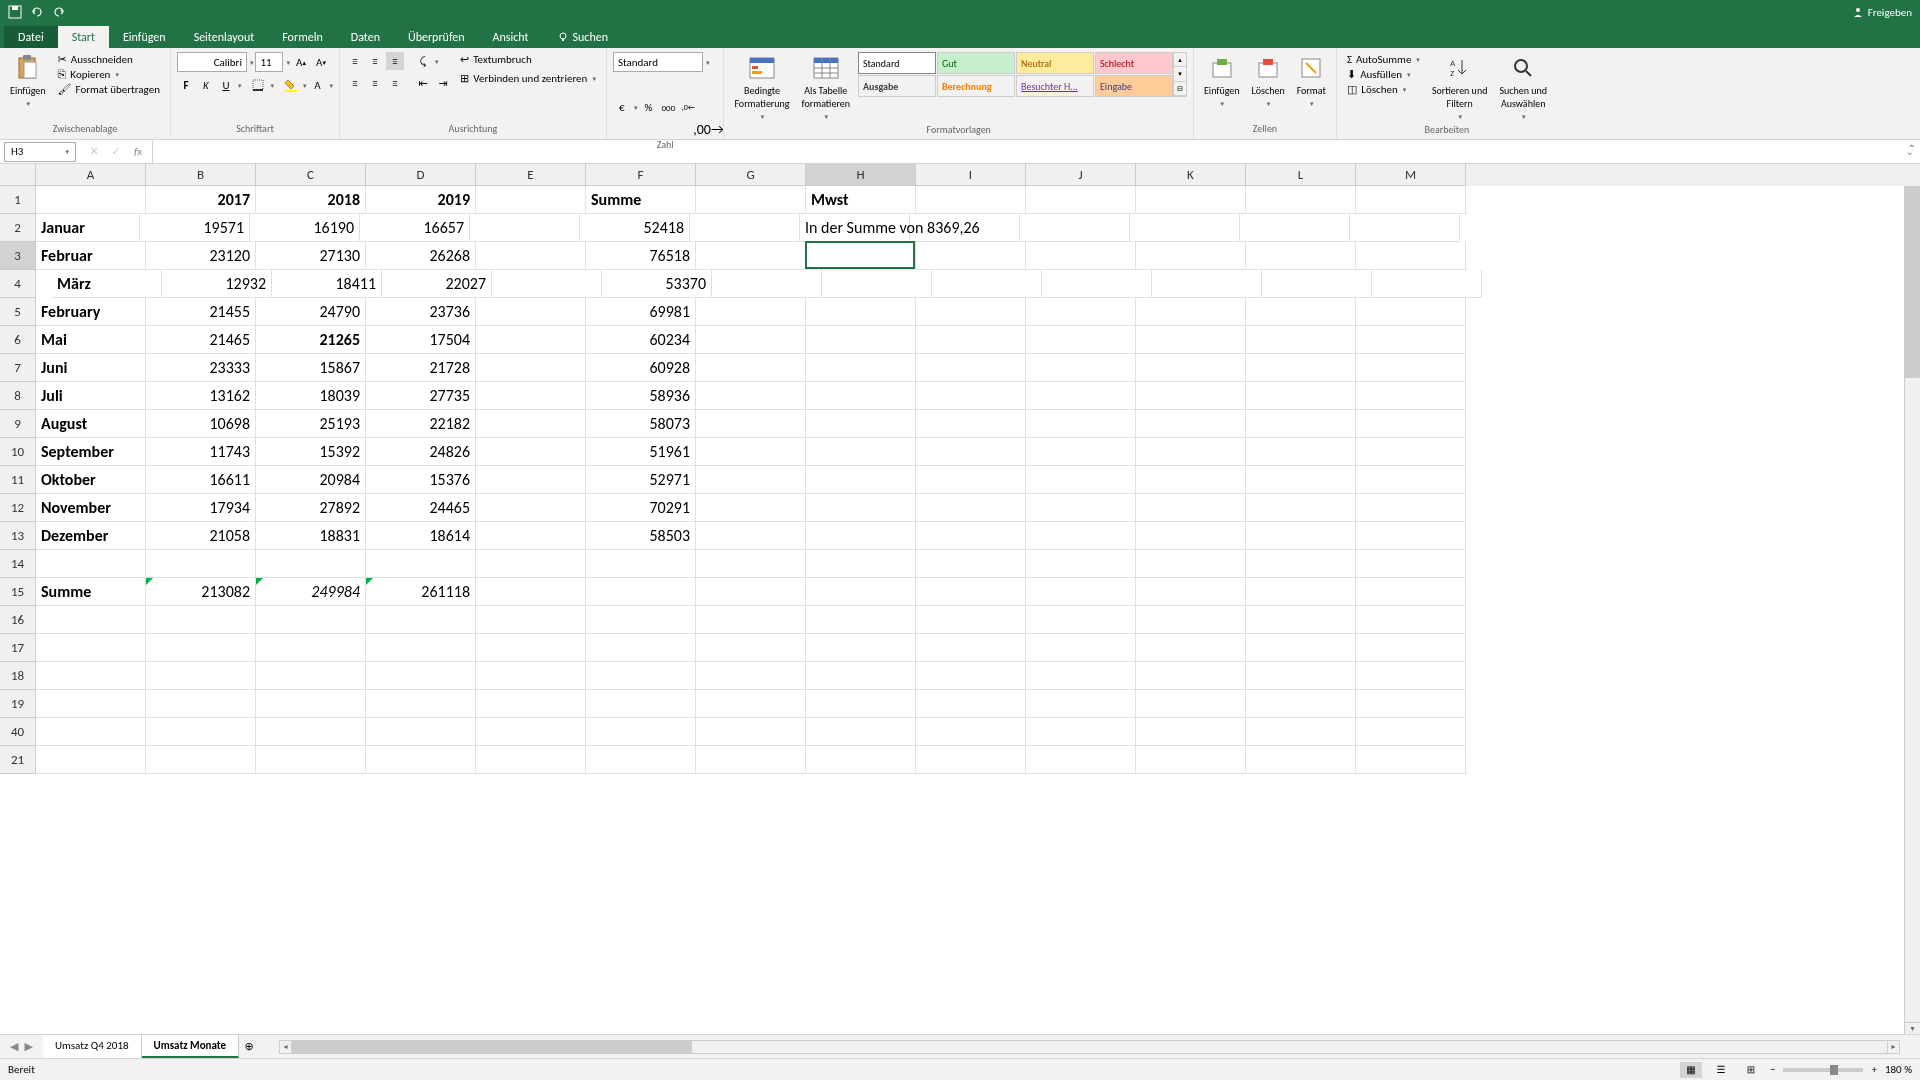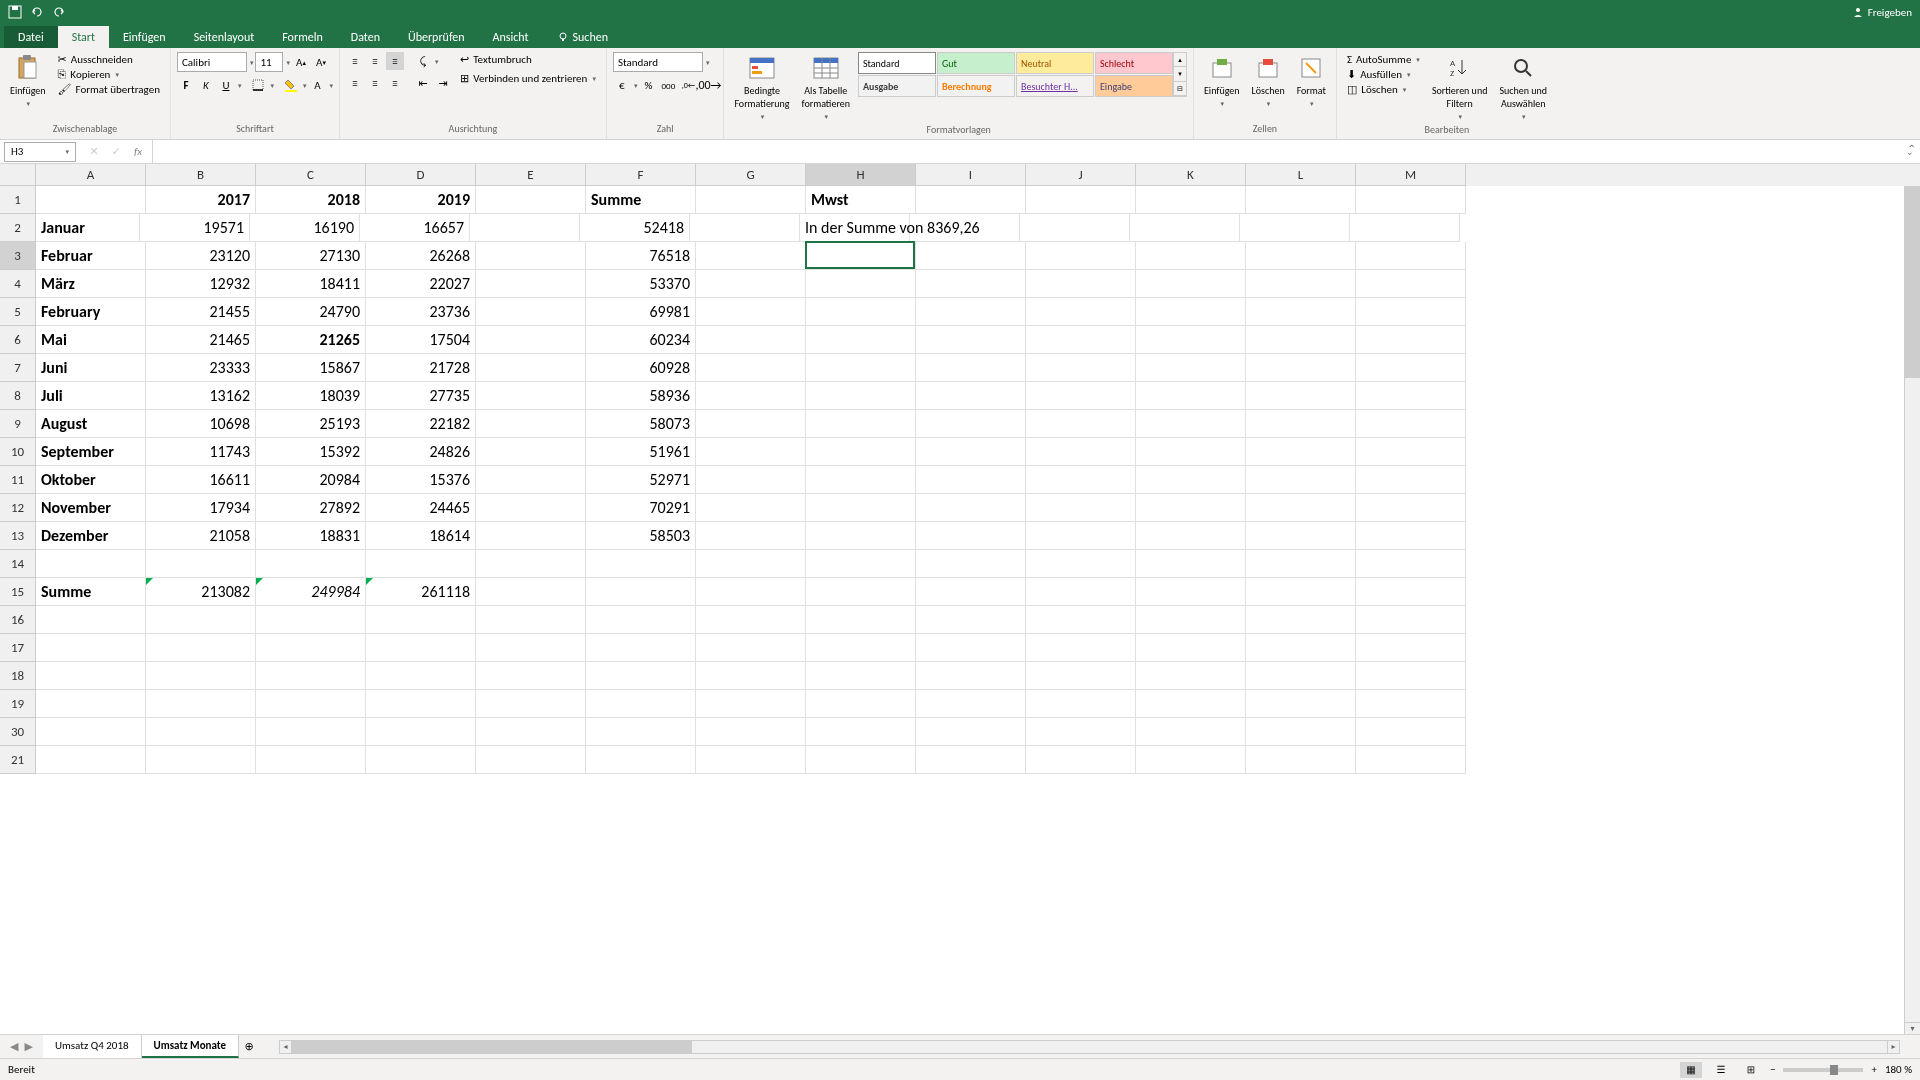--- a/index.html
+++ b/index.html
@@ -23,21 +23,21 @@
 .ribbon-group { border-right: 1px solid #e1e1e1; padding: 4px 6px 2px; display: flex; flex-direction: column; justify-content: space-between; position: relative; }
 .ribbon-group-label { text-align: center; color: #666; font-size: 10px; padding-bottom: 2px; position: relative; }
 .ribbon-content { display: flex; gap: 4px; flex: 1; align-items: flex-start; }
 .big-btn { display: flex; flex-direction: column; align-items: center; gap: 2px; padding: 2px 4px; cursor: pointer; font-size: 10px; text-align: center; }
 .big-btn .icon { width: 28px; height: 28px; display: flex; align-items: center; justify-content: center; }
 .small-btn { padding: 1px 4px; cursor: pointer; font-size: 11px; display: flex; align-items: center; gap: 4px; }
 .btn-col { display: flex; flex-direction: column; gap: 0; }
 .btn-row { display: flex; gap: 2px; align-items: center; }
 
 
-.font-name { width: 70px; height: 20px; border: 1px solid #ababab; background: #fff; font-size: 11px; padding: 0 4px; }
+.font-name { width: 70px; height: 20px; border: 1px solid #ababab; background: #fff; font-size: 11px; padding: 0 4px; text-align: right; }
 .font-size { width: 28px; height: 20px; border: 1px solid #ababab; background: #fff; font-size: 11px; padding: 0 4px; text-align: left; }
 .mini-btn { width: 18px; height: 18px; border: 1px solid transparent; display: inline-flex; align-items: center; justify-content: center; cursor: pointer; font-size: 11px; }
 .dd-arrow { font-size: 7px; color: #666; margin-left: 1px; }
 
 
 .num-format { height: 20px; border: 1px solid #ababab; background: #fff; font-size: 11px; padding: 0 4px; width: 90px; }
 
 
 .style-gallery { display: grid; grid-template-columns: repeat(4, 78px); grid-template-rows: 22px 22px; gap: 1px; }
 .style-item { border: 1px solid #ccc; font-size: 10px; display: flex; align-items: center; padding: 0 4px; cursor: pointer; }
@@ -266,21 +266,21 @@
       <div class="btn-row">
         <input class="num-format" value="Standard" style="">
         <span class="dd-arrow">▾</span>
       </div>
       <div class="btn-row">
         <span class="mini-btn">€</span>
         <span class="dd-arrow">▾</span>
         <span class="mini-btn">%</span>
         <span class="mini-btn" style="font-size:9px;">000</span>
         <span class="mini-btn" style="font-size:8px;">,0←</span>
-        <span class="mini-btn" style="font-size:12px;">,00→</span>
+        <span class="mini-btn" style="font-size:14px;margin-top:44px;">,00→</span>
       </div>
     </div>
     <div class="ribbon-group-label">Zahl</div>
   </div>
 
   <div class="ribbon-group">
     <div class="ribbon-content">
       <div class="big-btn">
         <span class="icon">
             <svg width="28" height="28" viewBox="0 0 28 28">
@@ -459,21 +459,21 @@
       <div class="row-h">10</div>
       <div class="row-h">11</div>
       <div class="row-h">12</div>
       <div class="row-h">13</div>
       <div class="row-h">14</div>
       <div class="row-h">15</div>
       <div class="row-h">16</div>
       <div class="row-h">17</div>
       <div class="row-h">18</div>
       <div class="row-h">19</div>
-      <div class="row-h">30</div>
+      <div class="row-h">40</div>
       <div class="row-h">21</div>
     </div>
   <div class="cells" id="cells">
       <div class="cell-row">
         <div class="cell" style="width: 110px;"></div>
         <div class="cell right bold" style="width: 110px;">
           <span>2017</span>
         </div>
         <div class="cell right bold" style="width: 110px;">
           <span>2018</span>
@@ -541,21 +541,21 @@
         </div>
         <div class="cell" style="width: 110px;"></div>
         <div class="cell" style="width: 110px;"></div>
         <div class="cell" style="width: 110px;"></div>
         <div class="cell" style="width: 110px;"></div>
         <div class="cell" style="width: 110px;"></div>
         <div class="cell" style="width: 110px;"></div>
         <div class="cell" style="width: 110px;"></div>
       </div>
       <div class="cell-row">
-        <div class="cell bold" style="width: 110px;">
+        <div class="cell bold" style="width: 110px; margin-left: 16px;">
           <span>März</span>
         </div>
         <div class="cell right" style="width: 110px;">
           <span>12932</span>
         </div>
         <div class="cell right" style="width: 110px;">
           <span>18411</span>
         </div>
         <div class="cell right" style="width: 110px;">
           <span>22027</span>

